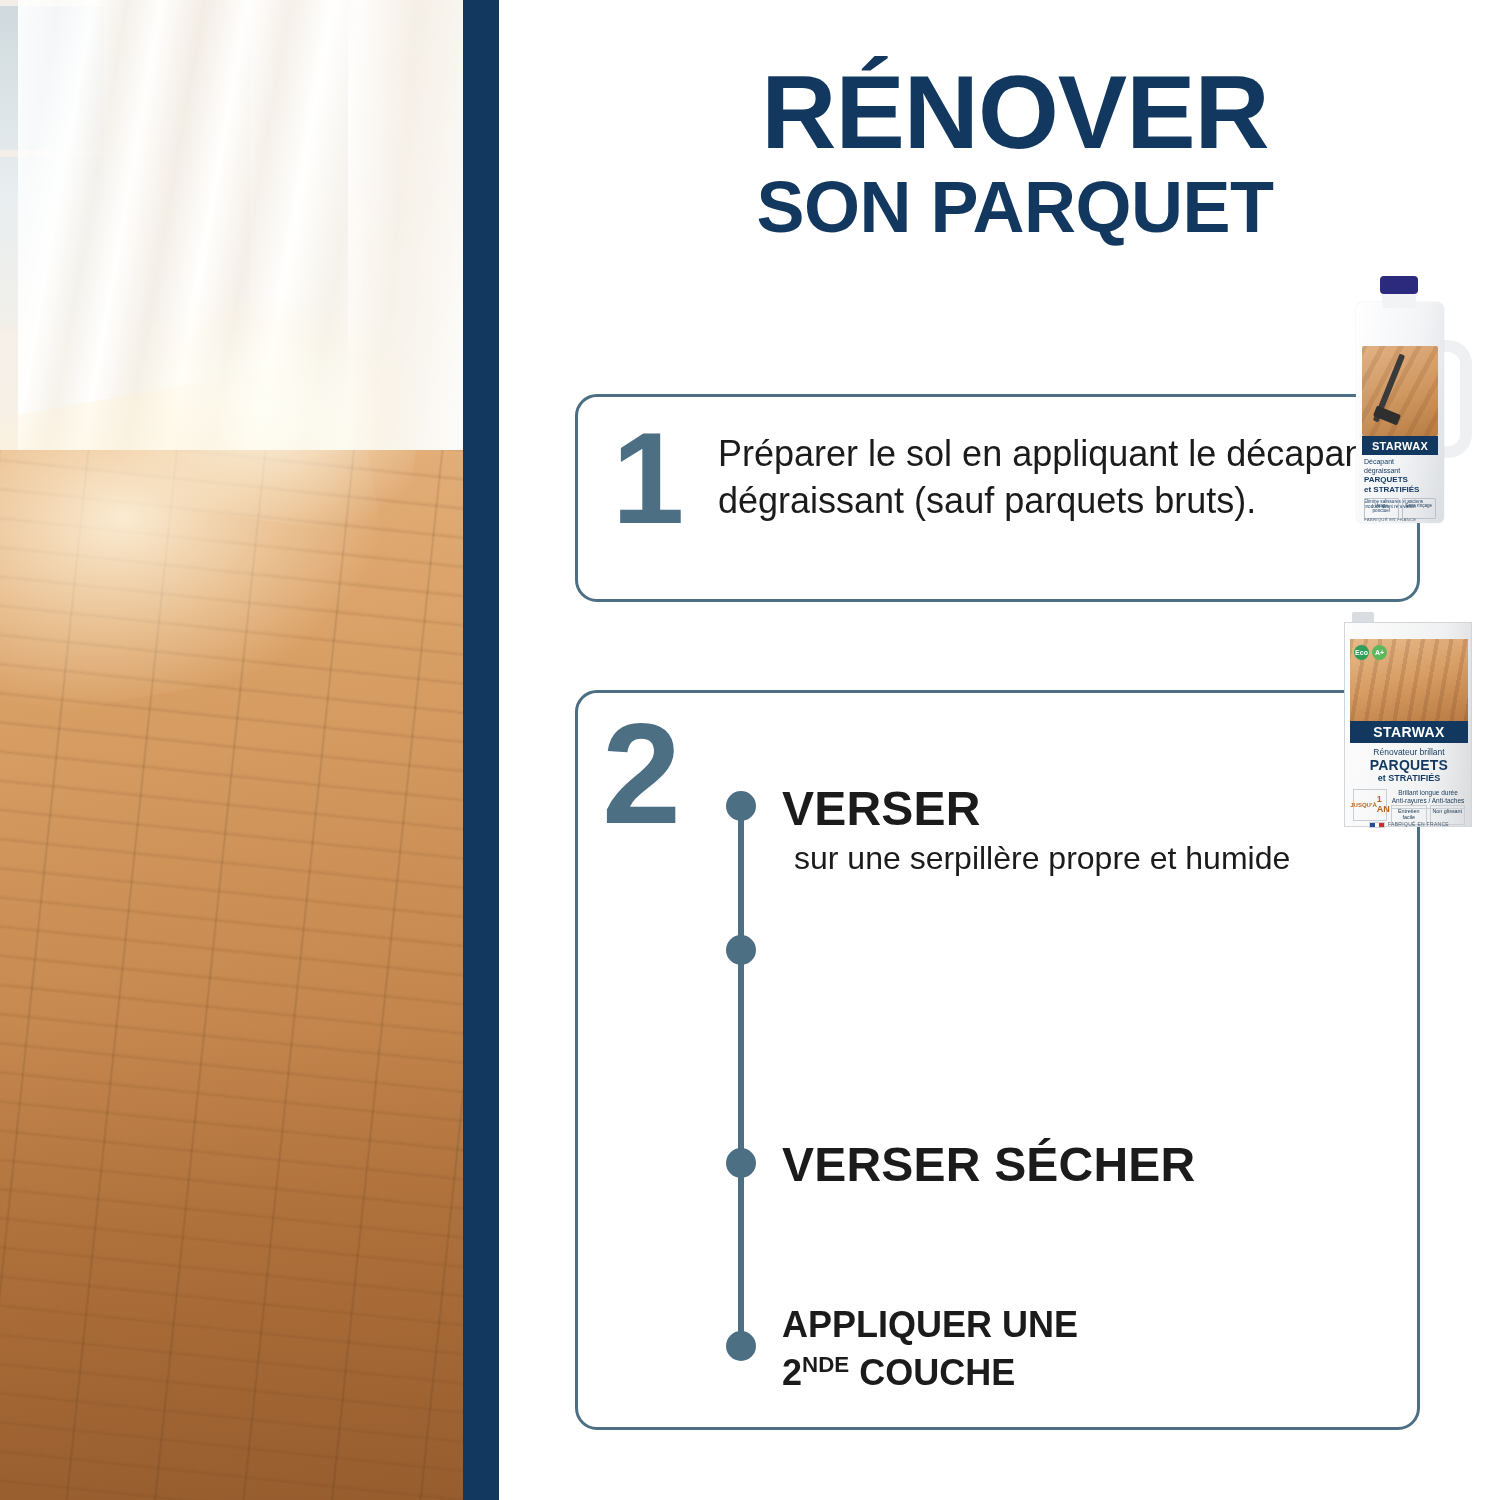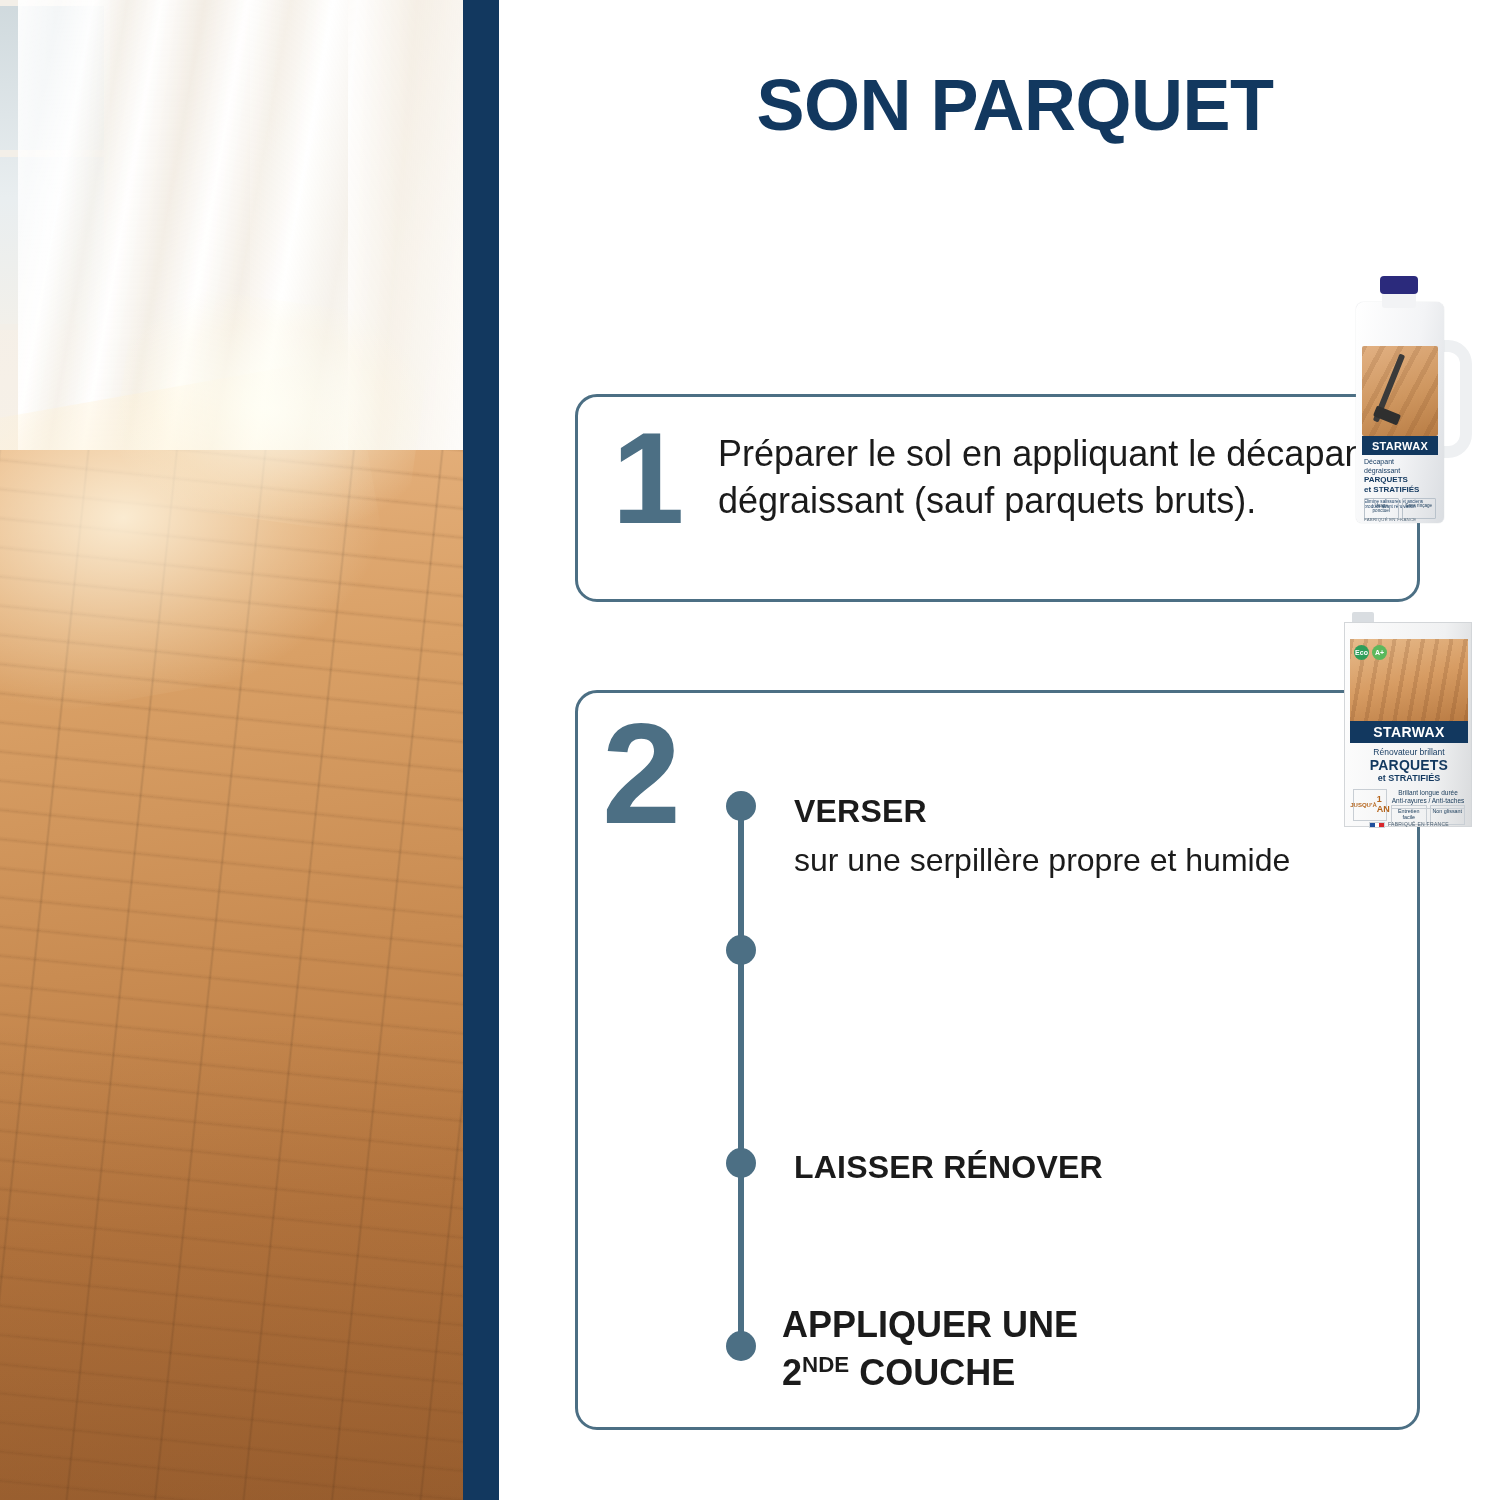--- a/index.html
+++ b/index.html
@@ -197,25 +197,25 @@
   .b2 { top: 242px; }
   .b3 { top: 455px; }
   .b4 { top: 638px; }
 
   .item {
     position: absolute;
     left: 204px;
     width: 620px;
   }
   .item-title {
-    font-size: 32px;
+    font-size: 48px;
     font-weight: 700;
     color: #1b1b1b;
     letter-spacing: 0.2px;
-    margin: 12px;
+    margin: 0;
     white-space: nowrap;
   }
   .item-sub {
     font-size: 32px;
     color: #1b1b1b;
     margin: 4px 0 0 12px;
     white-space: nowrap;
   }
   .item-highlight {
     font-size: 42px;
@@ -481,20 +481,21 @@
     <div class="photo-floor-light"></div>
     <div class="photo-floor-light2"></div>
     <div class="photo-shadow"></div>
   </div>
 
   <div class="divider"></div>
 
   <div class="content">
 
     <div class="title-block">
+      <h1 class="title-line1">RÉNOVER</h1>
       <h2 class="title-line2">SON PARQUET</h2>
     </div>
 
     <div class="step1-card">
       <div class="step1-num">1</div>
       <div class="step1-text">Préparer le sol en appliquant le décapant / dégraissant (sauf parquets bruts).</div>
     </div>
 
     <div class="step2-card">
       <div class="step2-num">2</div>
@@ -505,21 +506,21 @@
       <div class="bullet b3"></div>
       <div class="bullet b4"></div>
 
       <div class="item i1">
         <p class="item-title">VERSER</p>
         <p class="item-sub">sur une serpillère propre et humide</p>
       </div>
 
 
       <div class="item i3">
-        <p class="item-title">LAISSER RÉNOVER</p>
+        <p class="item-title">VERSER SÉCHER</p>
       </div>
 
       <div class="item i4">
         <p class="item-title-2line">
           <span>APPLIQUER UNE</span><br>
           <span>2</span><sup>NDE</sup><span> COUCHE</span>
         </p>
       </div>
     </div>
 

